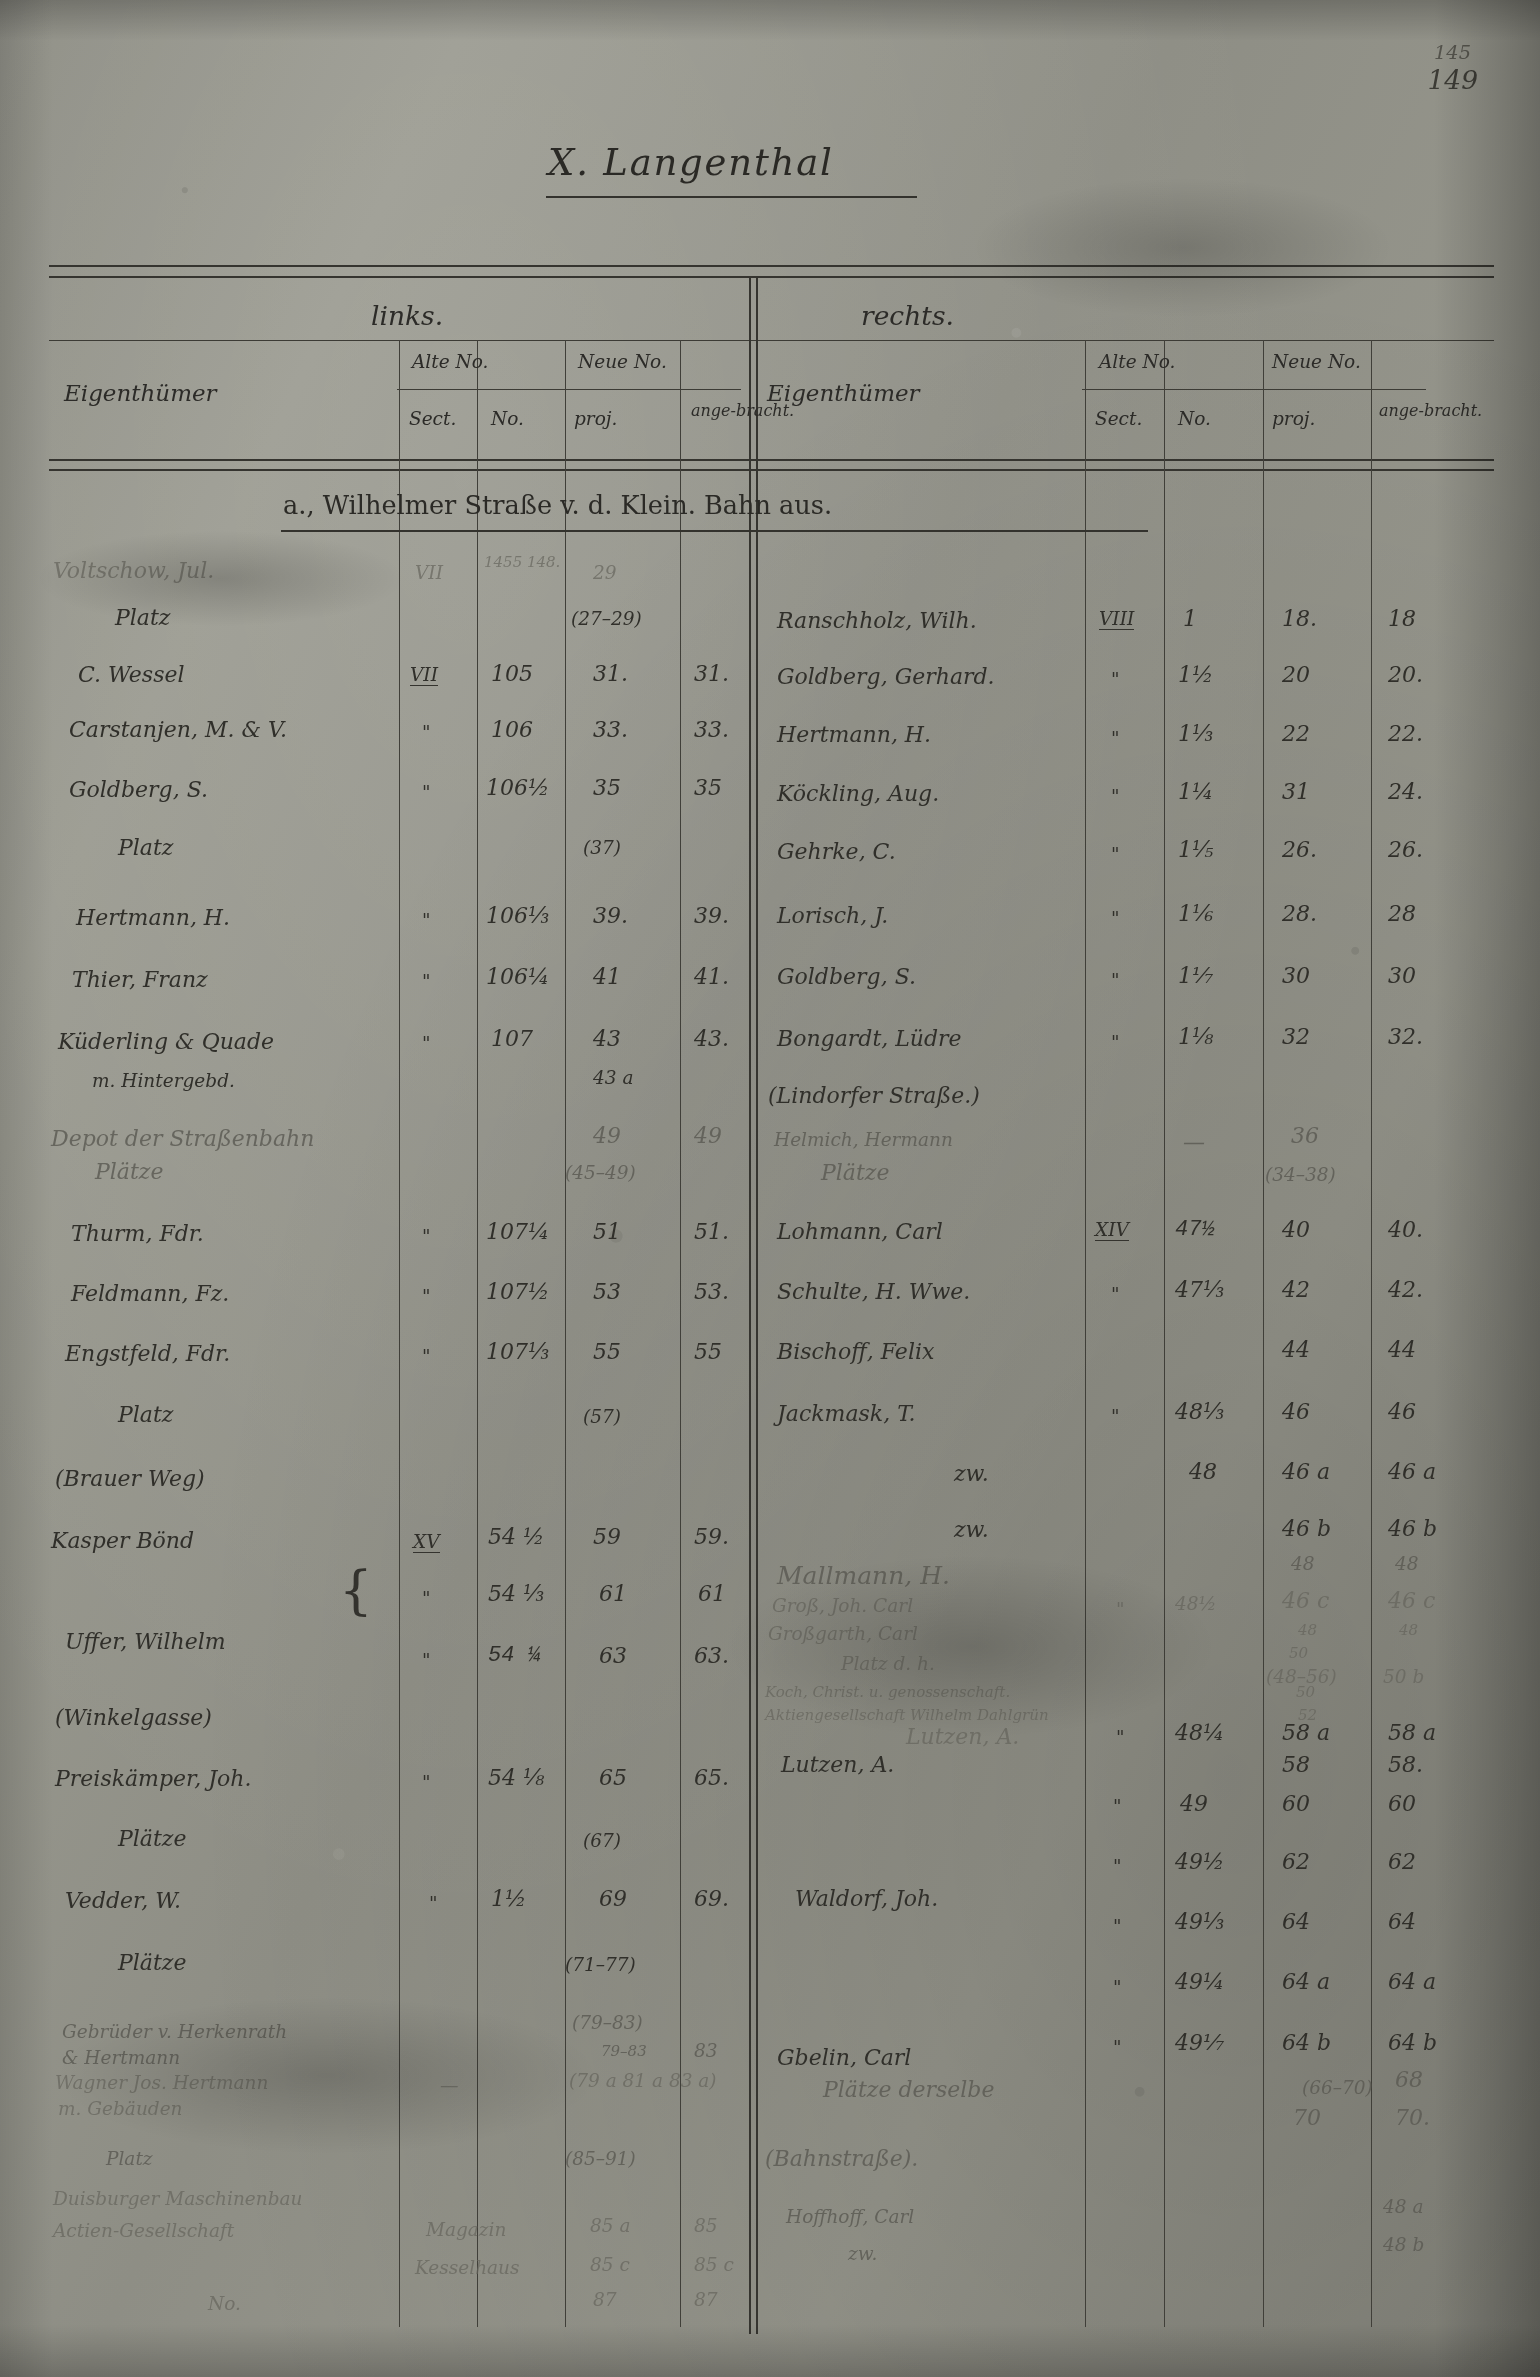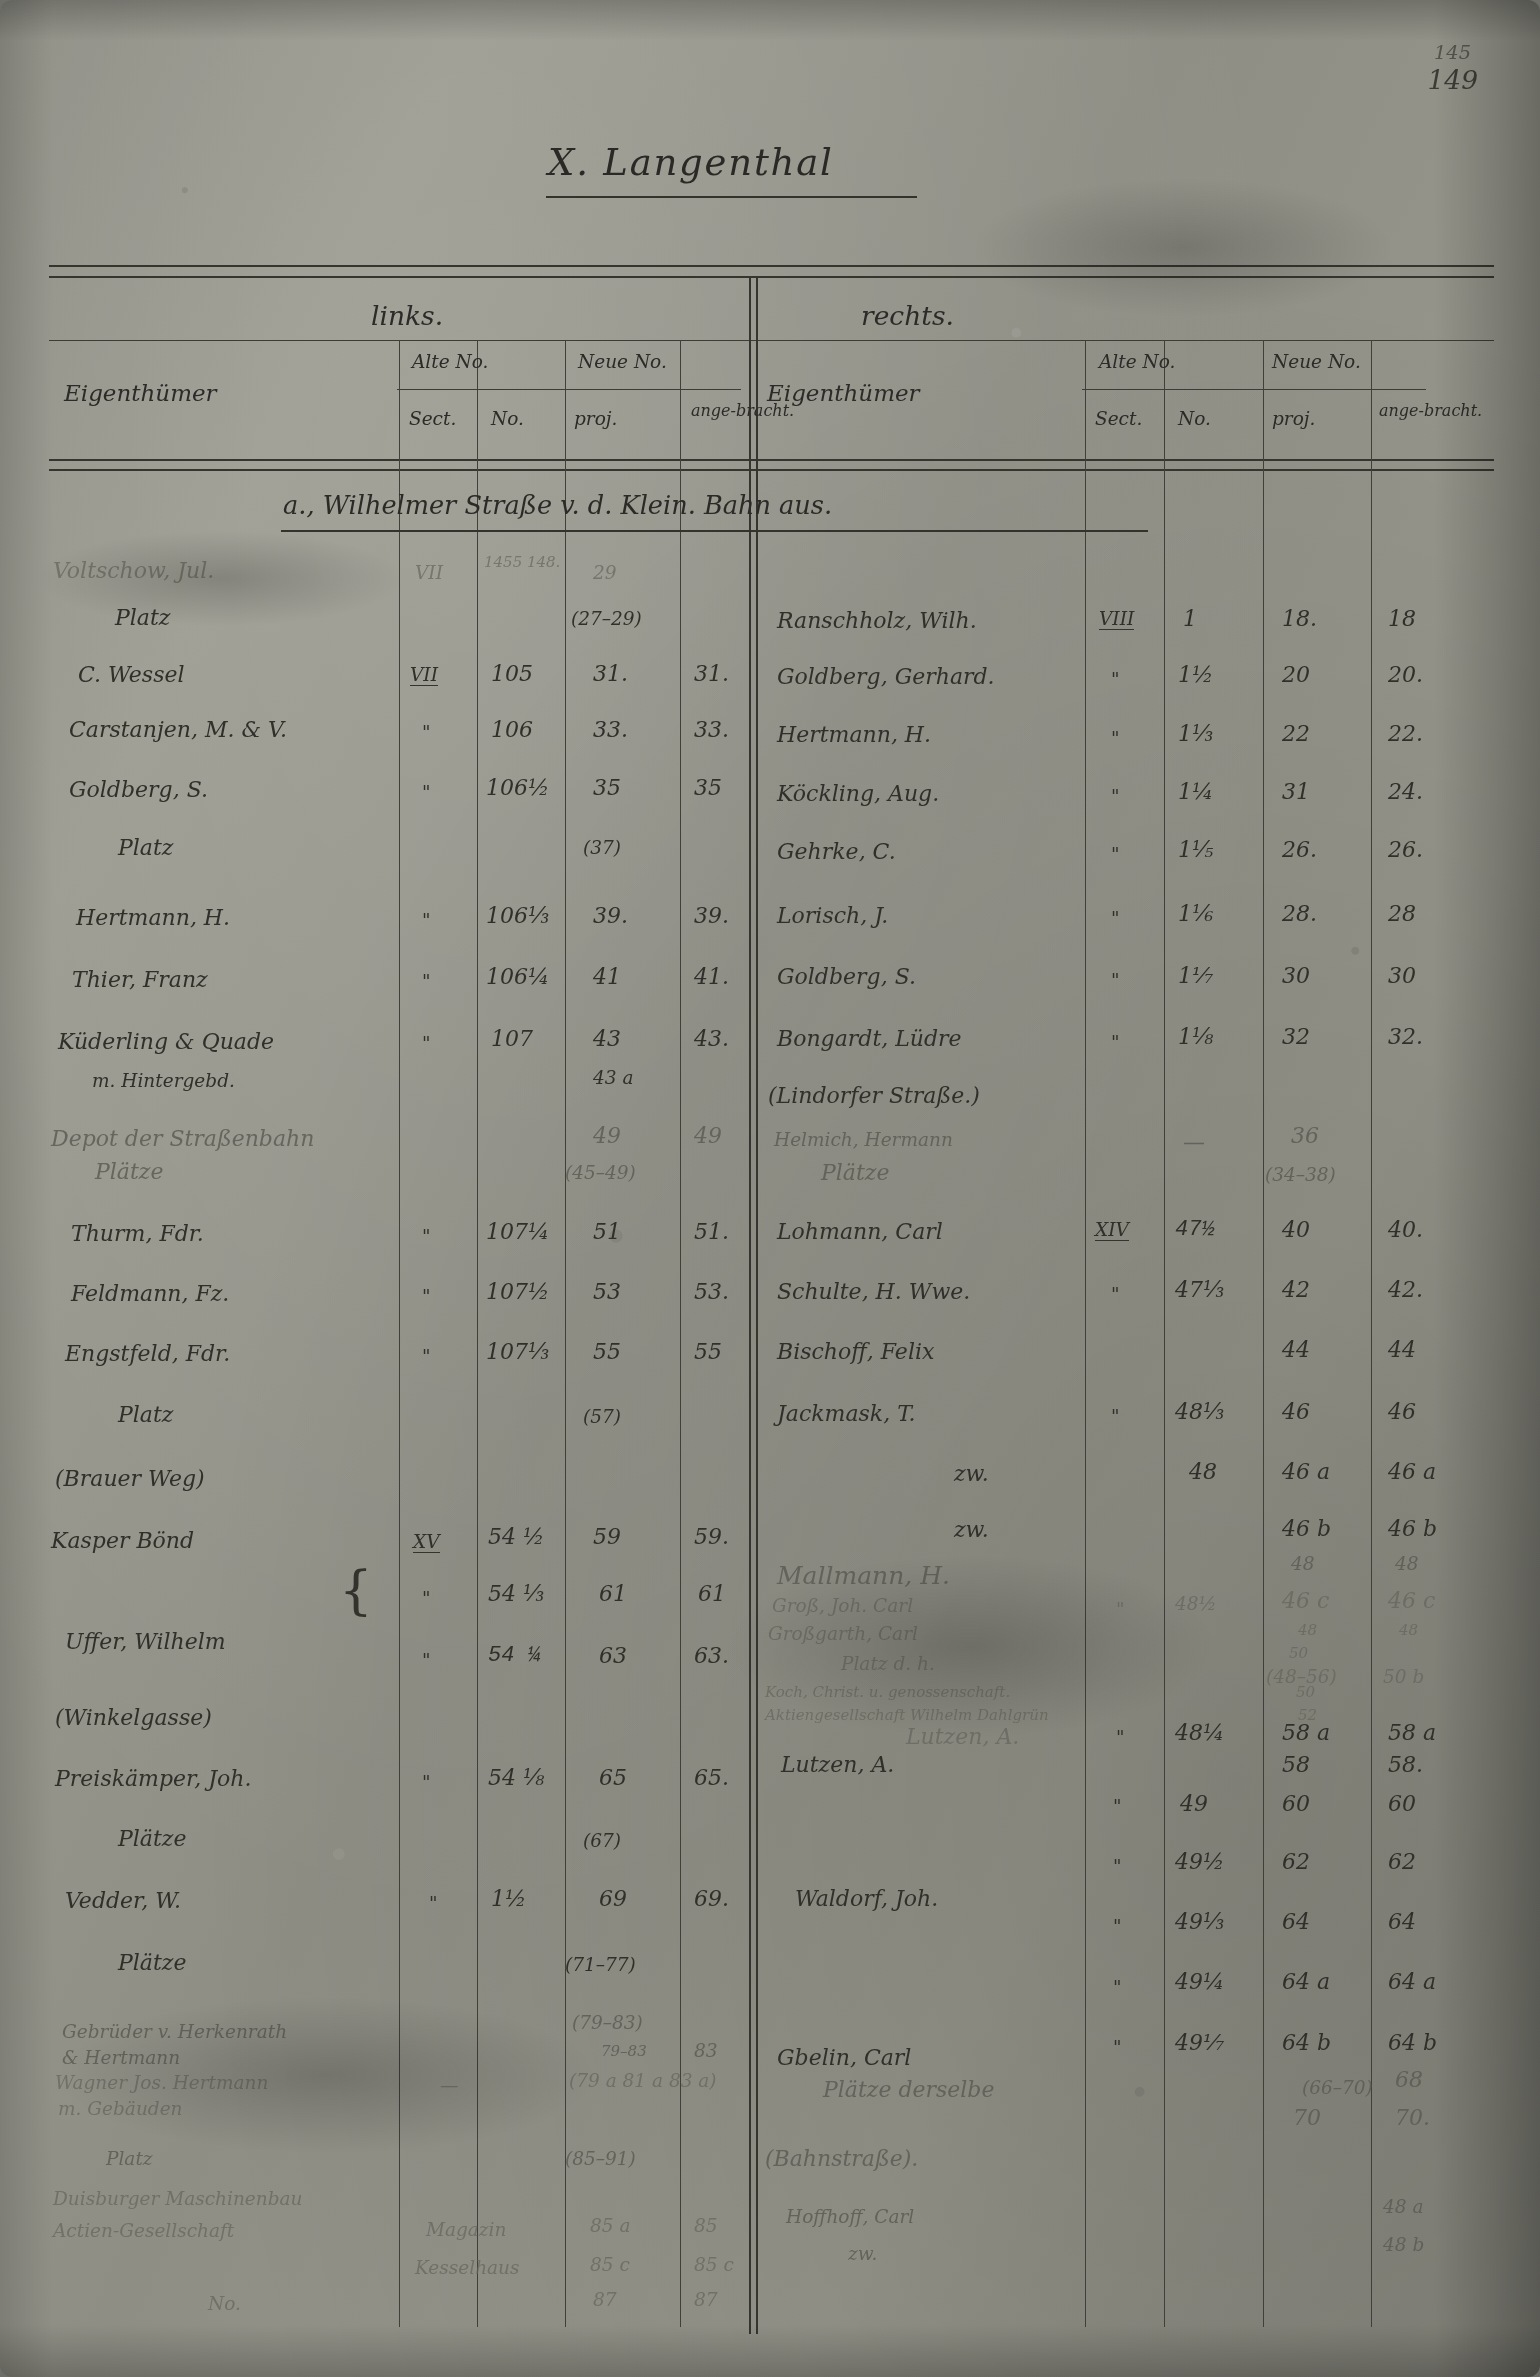--- a/index.html
+++ b/index.html
@@ -16,21 +16,20 @@
   
   #page {
     position: relative;
     width: 1540px;
     height: 2377px;
     background:
       radial-gradient(ellipse at 30% 20%, rgba(255,255,255,0.10) 0%, rgba(255,255,255,0) 55%),
       radial-gradient(ellipse at 80% 75%, rgba(0,0,0,0.14) 0%, rgba(0,0,0,0) 60%),
       linear-gradient(115deg, #8d8d84 0%, #9a9a90 18%, #8e8e85 45%, #98988e 72%, #86867d 100%);
     overflow: hidden;
-    border-radius: 12px;
   }
   
   #grain {
     position: absolute; inset: 0;
     background-image:
       radial-gradient(circle at 12% 8%, rgba(0,0,0,0.10) 0 2.6px, rgba(0,0,0,0) 3.5px),
       radial-gradient(circle at 66% 14%, rgba(255,255,255,0.08) 0 4.4px, rgba(0,0,0,0) 5.3px),
       radial-gradient(circle at 40% 52%, rgba(0,0,0,0.07) 0 6.2px, rgba(0,0,0,0) 7px),
       radial-gradient(circle at 88% 40%, rgba(0,0,0,0.09) 0 3.5px, rgba(0,0,0,0) 4.4px),
       radial-gradient(circle at 22% 78%, rgba(255,255,255,0.06) 0 5.3px, rgba(0,0,0,0) 6.2px),
@@ -96,21 +95,20 @@
     font-style: italic;
     color: #2c2b28;
     font-size: 23px;
     white-space: pre;
   }
   .hdr.small { font-size: 18.5px; }
 
   .sec {
     position: absolute;
     font-family: "DejaVu Serif", serif;
-    font-style: italic;
     font-size: 25.6px;
     color: #2b2a26;
     white-space: pre;
   }
   .sec-underline { position:absolute; height:1.8px; background:#33322d; }
 
   .cell {
     position: absolute;
     font-family: "DejaVu Serif", serif;
     font-style: italic;

